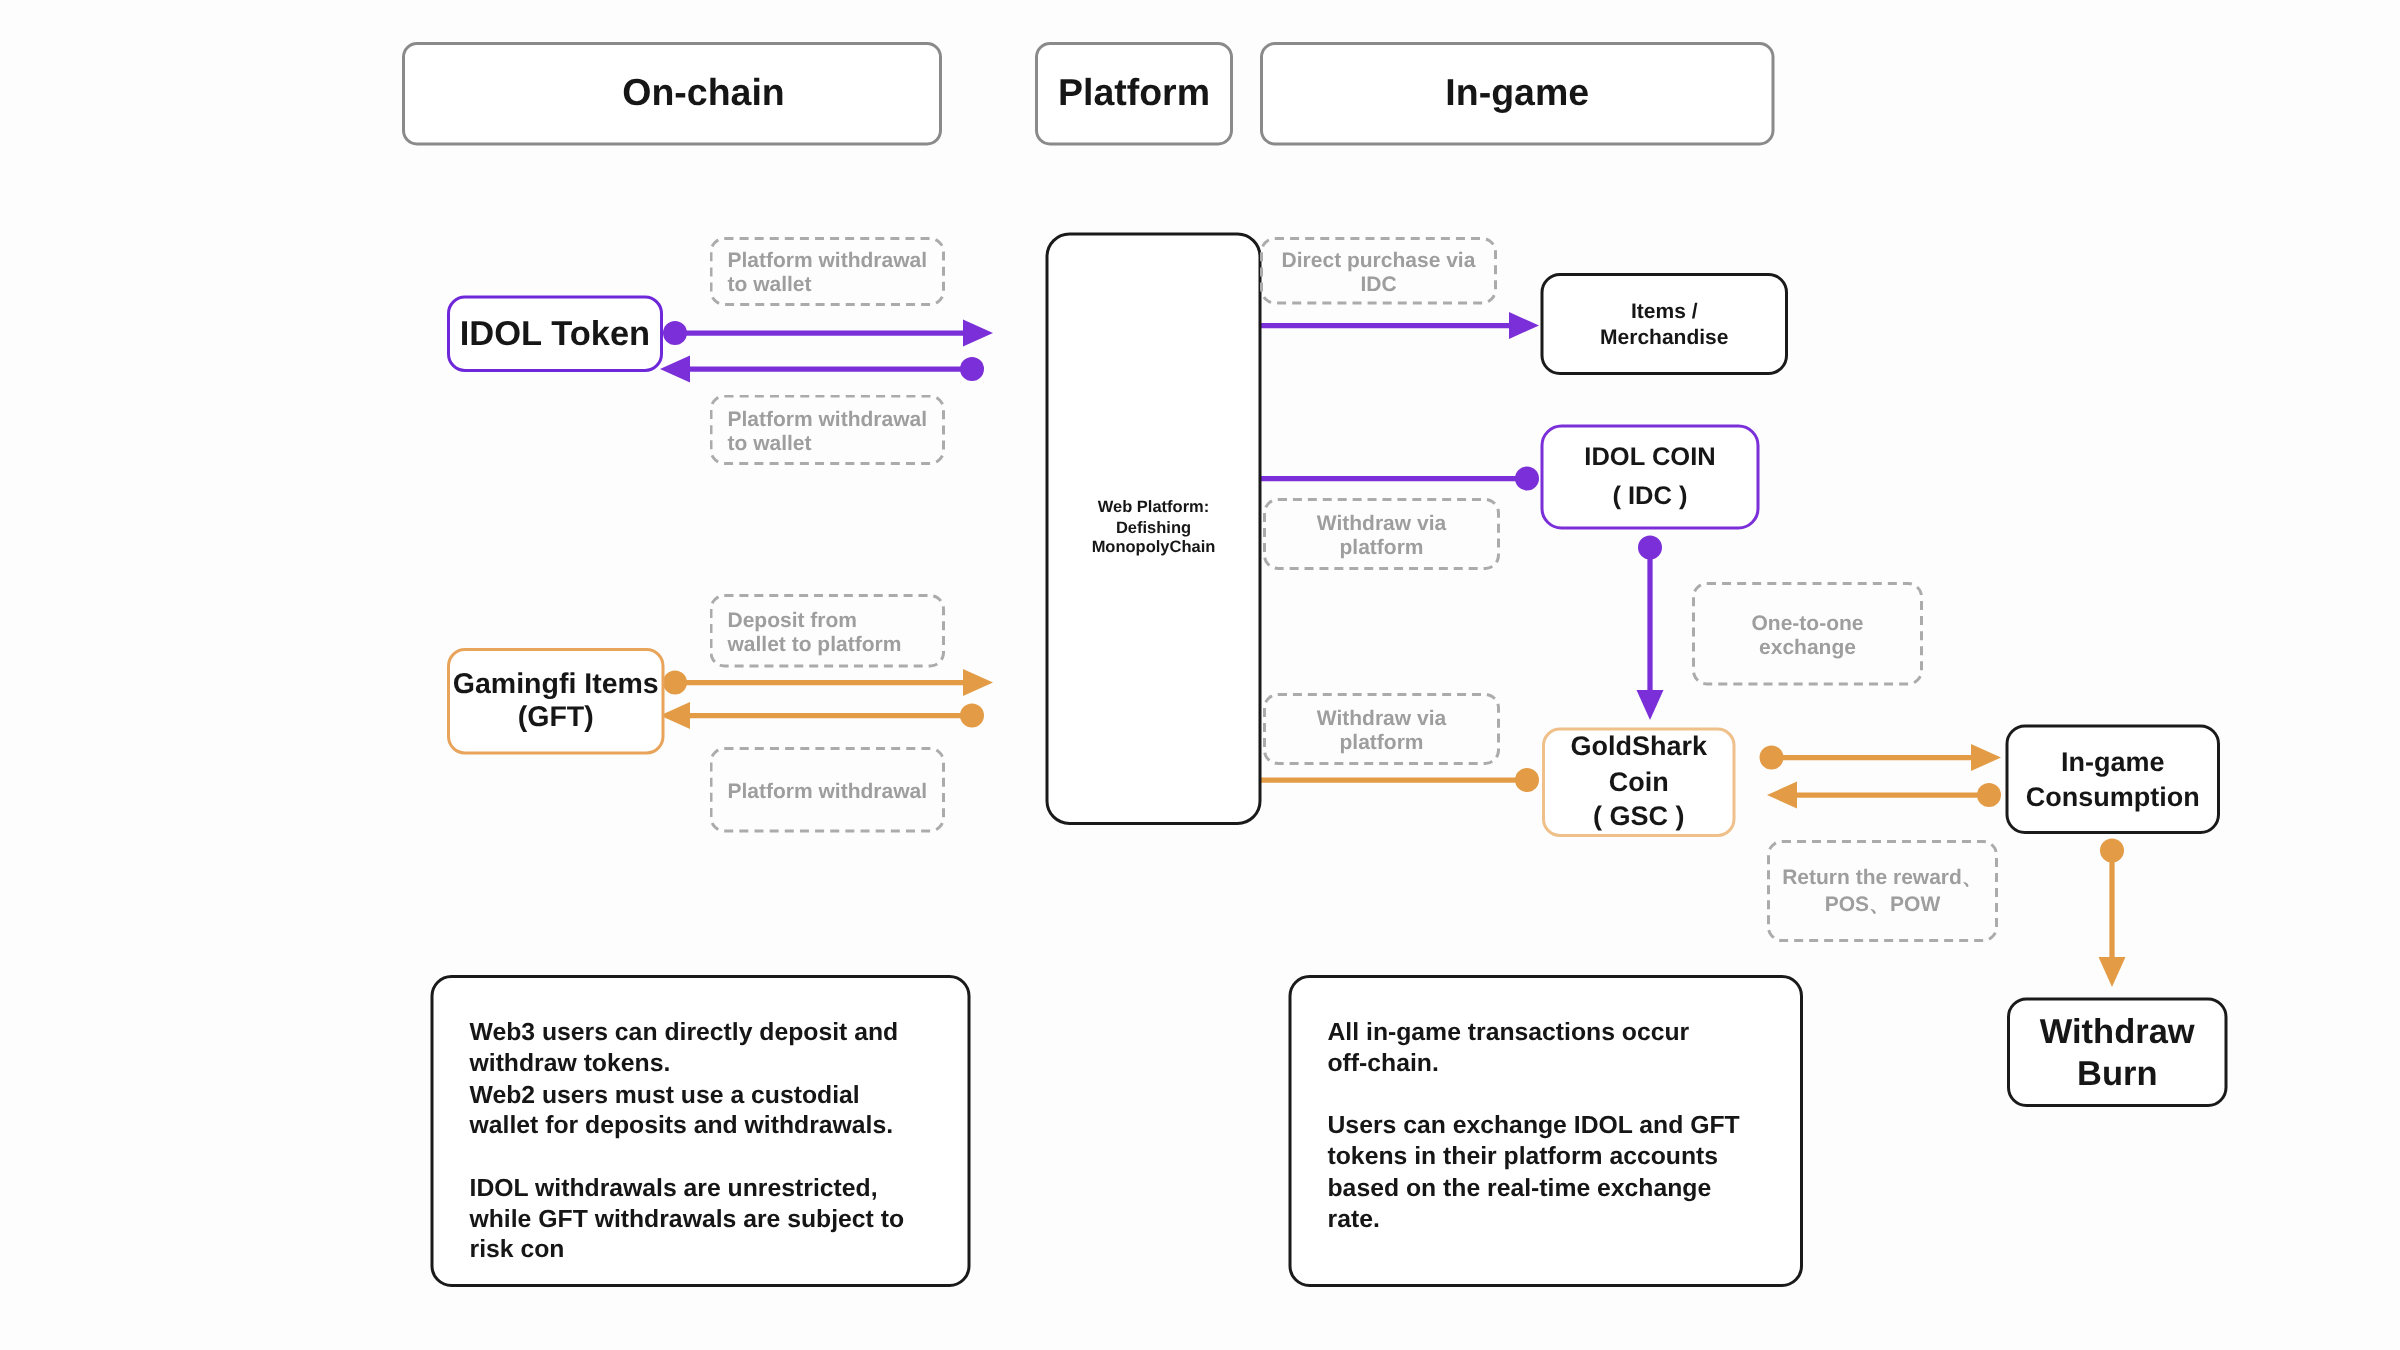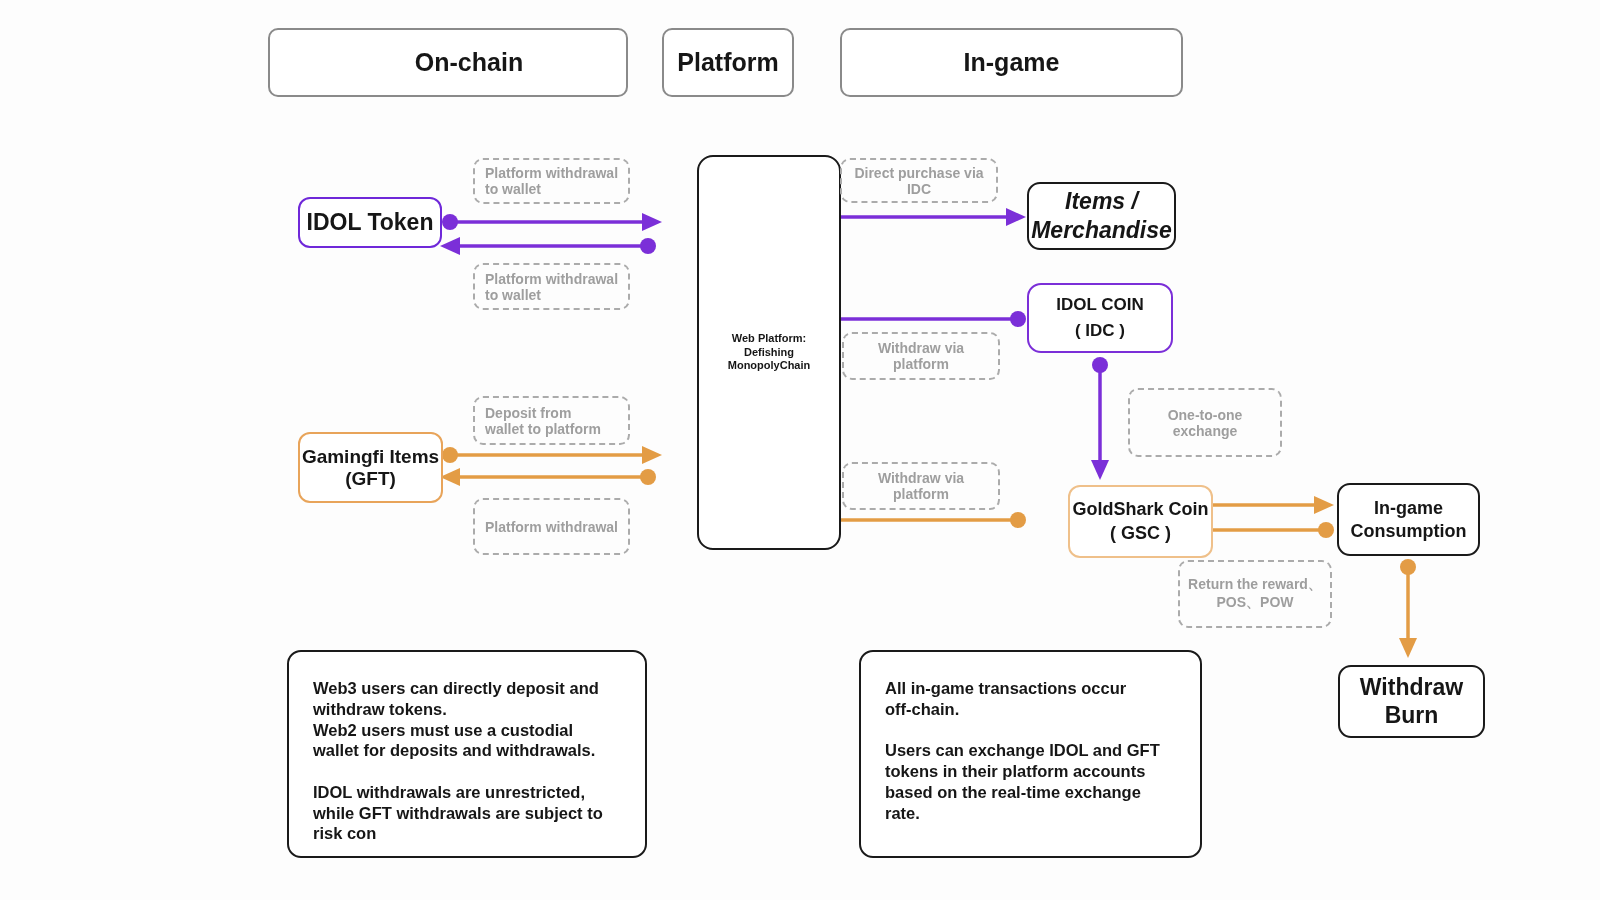--- a/index.html
+++ b/index.html
@@ -71,50 +71,50 @@
     <polygon points="1178,530 1198,521 1198,539" fill="#E39C45"></polygon>
 
     <circle cx="1408" cy="567" r="8" fill="#E39C45"></circle>
     <line x1="1408" y1="567" x2="1408" y2="640" stroke="#E39C45" stroke-width="3.5"></line>
     <polygon points="1408,658 1399,638 1417,638" fill="#E39C45"></polygon>
   </svg>
 
   <div class="abs node hdr" style="left:268px;top:28px;width:360px;height:69px;padding-left:42px;">
     <span>On-chain</span>
   </div>
-  <div class="abs node hdr" style="left:662px;top:28px;width:132px;height:69px;">
+  <div class="abs node hdr" style="left:690px;top:28px;width:132px;height:69px;">
     <span>Platform</span>
   </div>
   <div class="abs node hdr" style="left:840px;top:28px;width:343px;height:69px;">
     <span>In-game</span>
   </div>
 
   <div class="abs node purplebox" style="left:298px;top:197px;width:144px;height:51px;font-size:23px;">
     <span class="prelines">IDOL Token</span>
   </div>
   <div class="abs node orangebox" style="left:298px;top:432px;width:145px;height:71px;font-size:19px;line-height:1.15;">
     <span class="prelines">Gamingfi Items
 (GFT)</span>
   </div>
 
   <div class="abs node blackbox" style="left:697px;top:155px;width:144px;height:395px;font-size:11px;line-height:1.22;border-radius:16px;">
     <span class="prelines">Web Platform:
 Defishing
 MonopolyChain</span>
   </div>
 
-  <div class="abs node blackbox" style="left:1027px;top:182px;width:149px;height:68px;font-size:23px;line-height:1.25;font-style:italic;">
+  <div class="abs node blackbox" style="left:1027px;top:182px;width:165px;height:68px;font-size:14px;line-height:1.25;">
     <span class="prelines">Items /
 Merchandise</span>
   </div>
   <div class="abs node purplebox" style="left:1027px;top:283px;width:146px;height:70px;font-size:17px;line-height:1.55;border-radius:14px;border-color:#7B2FD8;">
     <span class="prelines">IDOL  COIN
 ( IDC )</span>
   </div>
-  <div class="abs node orangebox" style="left:1028px;top:485px;width:145px;height:73px;font-size:18px;line-height:1.3;border-color:#EFC08A;margin-left:40px;">
+  <div class="abs node orangebox" style="left:1028px;top:485px;width:129px;height:73px;font-size:18px;line-height:1.3;border-color:#EFC08A;">
     <span class="prelines">GoldShark Coin
 ( GSC )</span>
   </div>
   <div class="abs node blackbox" style="left:1337px;top:483px;width:143px;height:73px;font-size:18px;line-height:1.25;">
     <span class="prelines">In-game
 Consumption</span>
   </div>
   <div class="abs node blackbox" style="left:1338px;top:665px;width:147px;height:73px;font-size:23px;line-height:1.2;">
     <span class="prelines">Withdraw
 Burn</span>

